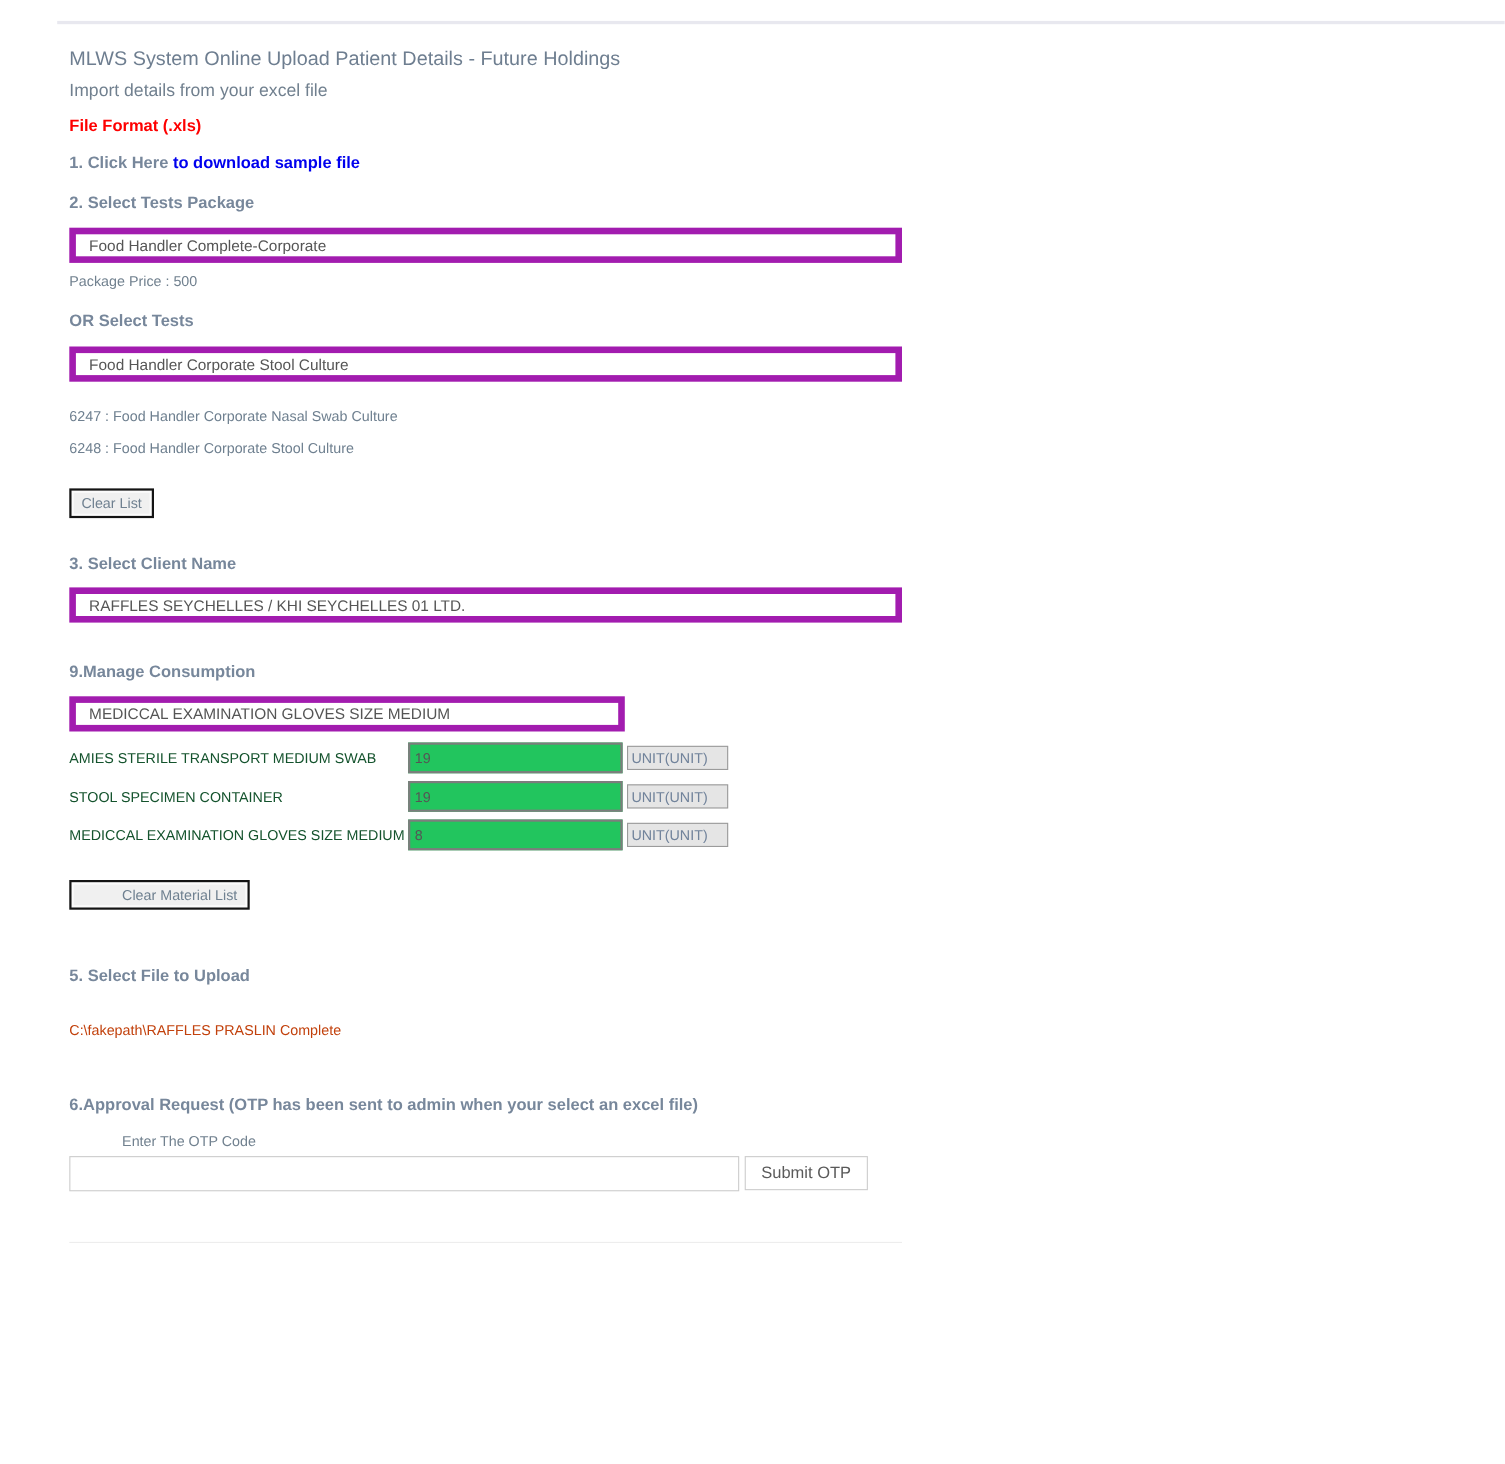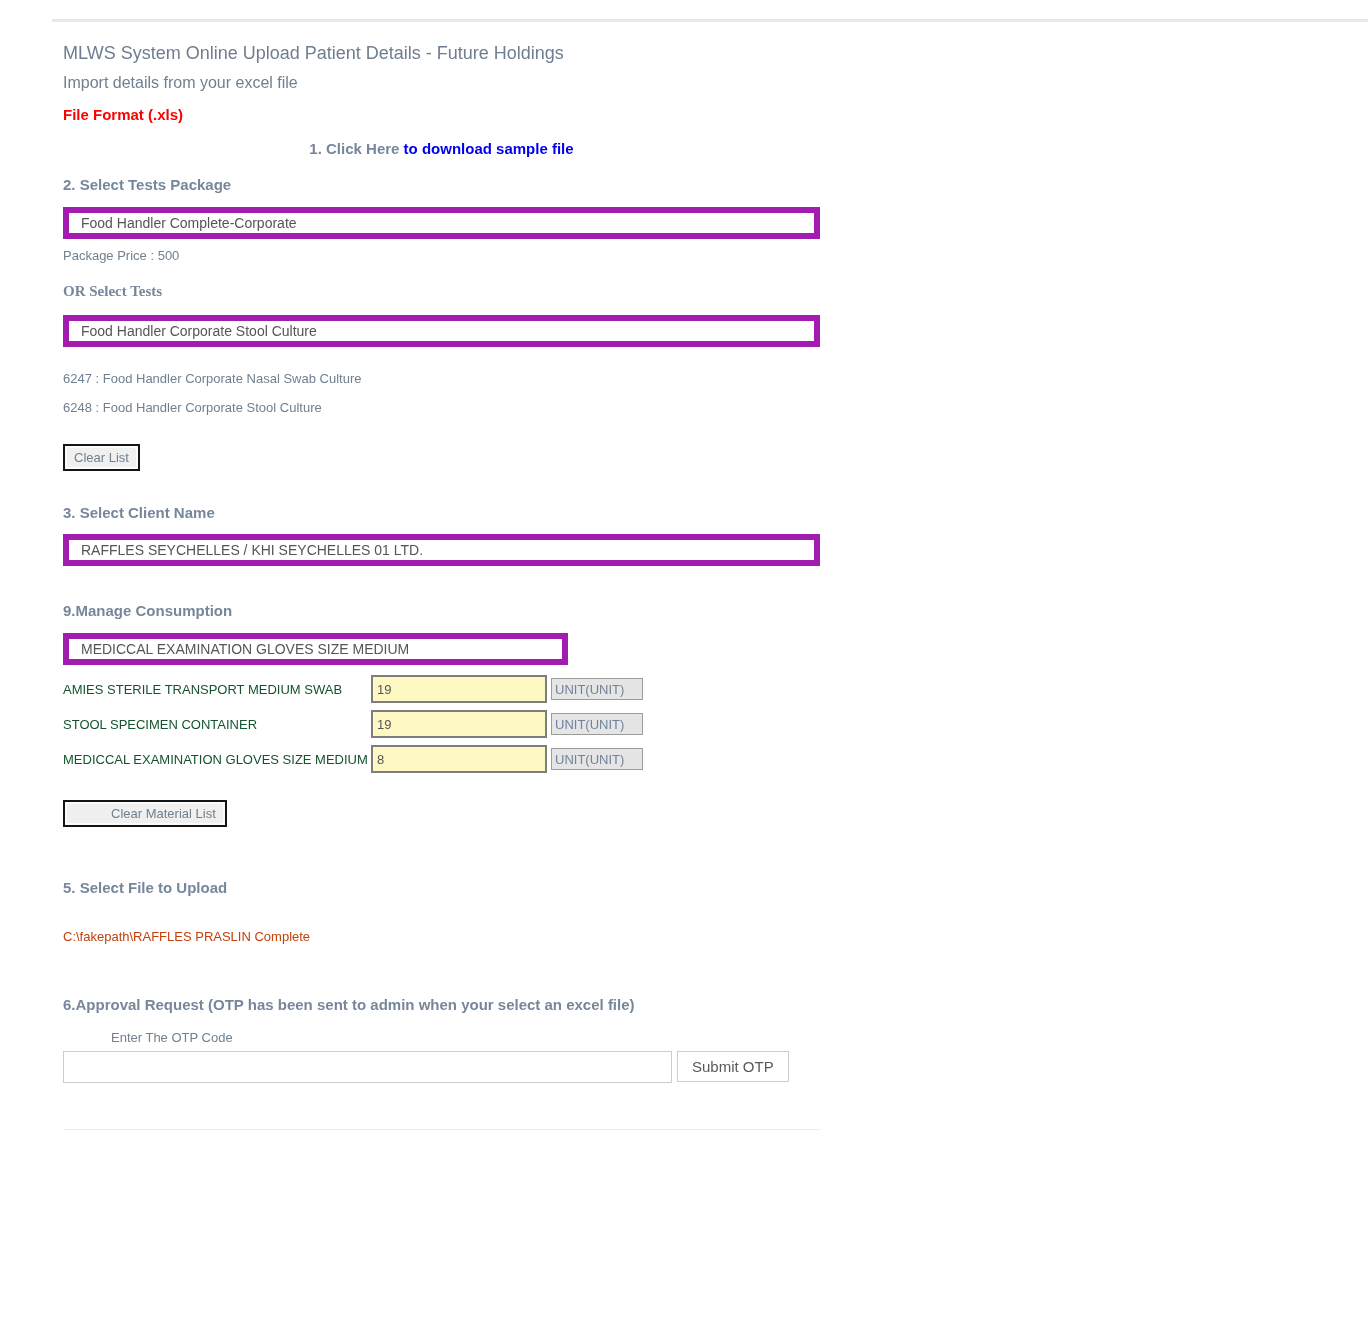--- a/index.html
+++ b/index.html
@@ -8,62 +8,62 @@
     width:1368px; height:1331px; position:relative;
     font-family:"Liberation Sans", sans-serif;
   }
   .top-rule { position:absolute; left:52px; top:19px; width:1316px; height:3px; background:#e8e8ef; }
   .content { position:absolute; left:63px; top:0; width:757px; }
 
   .page-title { margin-top:43px; font-size:18px; line-height:21px; font-weight:400; color:#6e7e90; }
   .subtitle   { margin-top:12px; font-size:16px; line-height:14px; color:#71808f; }
   .file-format{ margin-top:16px; font-size:15px; line-height:17px; font-weight:700; color:#fe0000; }
 
-  .step1 { margin-top:17px; font-size:15px; line-height:17px; font-weight:700; color:#77879b;text-align:center; }
+  .step1 { margin-top:17px; font-size:15px; line-height:17px; font-weight:700; color:#77879b; }
   .step1 a { color:#0000ee; text-decoration:none; cursor:pointer; }
 
   .sec-heading { font-size:15px; line-height:17px; font-weight:700; color:#77879b; }
   .mt-h2 { margin-top:19px; }
   .mt-h3 { margin-top:33px; }
   .mt-h4 { margin-top:36px; }
   .mt-h5 { margin-top:52px; }
   .mt-h6 { margin-top:52px; }
 
   .text-input {
     display:block; width:757px; height:32px; margin-top:14px;
     border:6px solid #a21caf; background:#fff;
     font:14px "Liberation Sans", sans-serif; color:#555555; padding:0 10px 0 12px;
   }
   .text-input.narrow { width:505px; }
   .text-input.mt-15 { margin-top:15px; }
   .text-input.mt-13 { margin-top:13px; }
 
   .pkg-price { margin-top:9px; font-size:13px; line-height:15px; color:#71818f; }
-  .or-heading { margin-top:20px;font-family:Liberation Serif, serif; }
+  .or-heading { margin-top:20px; }
 
   .list-item { font-size:13px; line-height:15px; color:#6f8090; }
   .list-item.first { margin-top:24px; }
   .list-item.next  { margin-top:14px; }
 
   .btn-outset {
     display:inline-block; margin-top:29px;
     background:#f0f0f0; border:2px solid #141414;
     box-shadow: inset 0 0 0 2px #fbfbfb;
     color:#6f8090; font:13px "Liberation Sans", sans-serif;
     padding:4px 9px; cursor:pointer;
   }
   .btn-outset.material { margin-top:27px;padding-left:46px; }
 
   .rows-wrap { margin-top:10px; }
   .mat-row { display:flex; align-items:center; margin-top:7px; }
   .mat-row.first { margin-top:0; }
   .mat-label { width:308px; flex:none; font-size:13px; color:#14532d; white-space:nowrap; overflow:visible; }
   .qty-input {
-    width:176px; height:28px; flex:none;
-    border:2px solid #7d7d7d; background:#fef9c3;
+    width:195px; height:28px; flex:none;
+    border:2px solid #7d7d7d; background:#22c55e;
     font:13px "Liberation Sans", sans-serif; color:#555555; padding:0 4px;
   }
   .unit-input {
     width:92px; height:22px; flex:none; margin-left:4px;
     border:1px solid #9b9b9b; background:#e5e5e5;
     font:13px "Liberation Sans", sans-serif; color:#71839b; padding:0 3px;
   }
 
   .filepath { margin-top:33px; font-size:13px; line-height:15px; color:#c2410c; }
   .otp-label { margin-top:17px; font-size:13px; line-height:15px; color:#71818f;margin-left:48px; }

